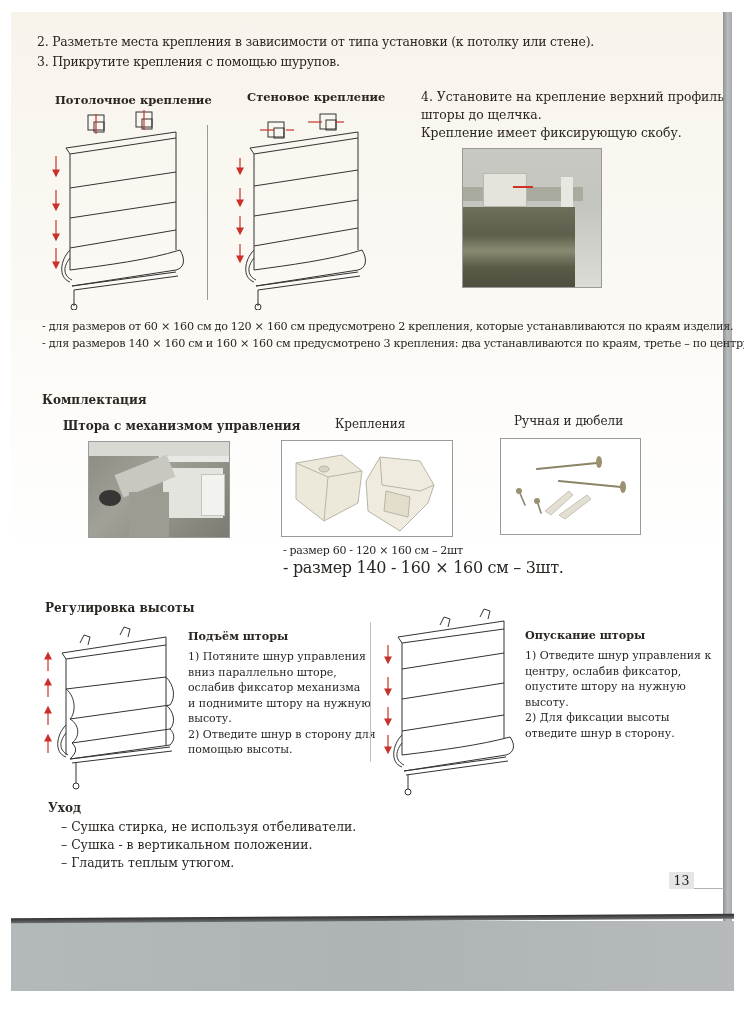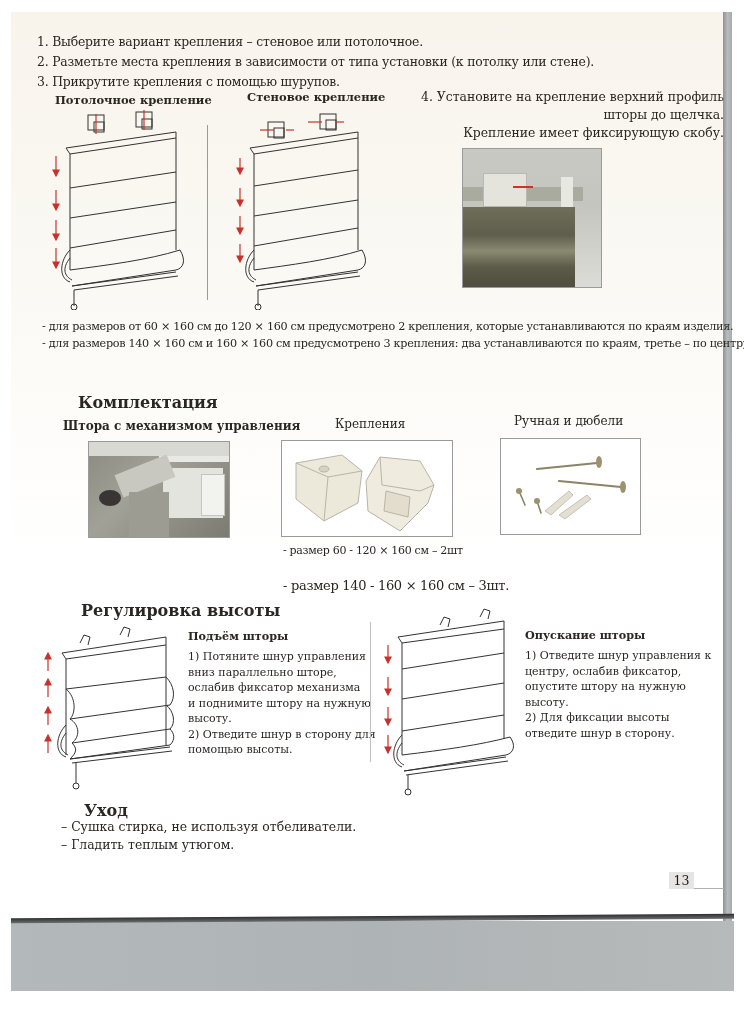--- a/index.html
+++ b/index.html
@@ -5,41 +5,40 @@
     html, body { margin:0; padding:0; }
     body { width:744px; height:1024px; background:#ffffff; position:relative; overflow:hidden; font-family:"DejaVu Serif", serif; color:#2a2622; }
     .scan-bg { position:absolute; left:0; top:0; width:744px; height:1024px; background:#ffffff; }
     .page { position:absolute; left:11px; top:12px; width:712px; height:908px; background:linear-gradient(180deg,#f8f4ec 0%,#fbf9f4 30%,#ffffff 60%,#ffffff 100%); }
     .page-edge-right { position:absolute; left:723px; top:12px; width:9px; height:910px; background:linear-gradient(90deg,#8f9294,#b9bcbd,#a8abad); }
     .page-bottom-shadow { position:absolute; left:11px; top:916px; width:723px; height:5px; background:linear-gradient(180deg,#2e2e2e,#6b6e70); transform:skewY(-0.35deg); }
     .scanner-bed { position:absolute; left:11px; top:921px; width:723px; height:70px; background:linear-gradient(90deg,#b3b8ba,#aeb3b5 50%,#b6babb); }
     .abs { position:absolute; }
     .step { font-size:12.4px; line-height:20px; white-space:nowrap; letter-spacing:-0.2px; }
     .sub-h { font-weight:bold; font-size:11.5px; white-space:nowrap; }
-    .txt { font-size:12.4px; line-height:18px;text-align:right; }
+    .txt { font-size:12.4px; line-height:18px; }
     .note { font-size:11.2px; white-space:nowrap; letter-spacing:-0.3px; }
-    .sec-h { font-weight:bold; font-size:16px; white-space:nowrap;margin-left:36px; }
+    .sec-h { font-weight:bold; font-size:12px; white-space:nowrap; }
     .cap { font-size:12px; white-space:nowrap; }
     .photo { position:absolute; border:1px solid #9a9a9a; overflow:hidden; }
     .vline { position:absolute; width:1px; background:#9a9a9a; }
     .page-num { position:absolute; left:669px; top:872px; width:25px; height:17px; background:#e5e5e5; color:#1f1a12; font-size:12.5px; text-align:center; line-height:17px; }
     .page-num-line { position:absolute; left:694px; top:888px; width:30px; height:1px; background:#b0b0b0; }
     .care-item { font-size:12.4px; line-height:18px; white-space:nowrap; }
   </style>
 </head>
 <body>
 
 <div class="scan-bg"></div>
 <div class="page"></div>
 <div class="page-edge-right"></div>
 <div class="scanner-bed"></div>
 <div class="page-bottom-shadow"></div>
 
 <div class="abs" style="left:37px;top:32px;">
-  <div class="step">1. Выберите вариант крепления – стеновое или потолочное.</div>
   <div class="step">2. Разметьте места крепления в зависимости от типа установки (к потолку или стене).</div>
   <div class="step">3. Прикрутите крепления  с помощью шурупов.</div>
 </div>
 
 <div class="abs sub-h" style="left:55px;top:93px;">Потолочное крепление</div>
 <div class="abs sub-h" style="left:247px;top:90px;">Стеновое крепление</div>
 
 <svg class="abs" style="left:48px;top:110px;" width="150" height="200" viewBox="0 0 150 200">
   <g fill="none" stroke="#333" stroke-width="1">
     <rect x="40" y="5" width="16" height="15"></rect>
@@ -145,21 +144,21 @@
       <ellipse cx="42" cy="28" rx="5" ry="3" fill="#d6d1c0"></ellipse>
       <path d="M98 16 L138 20 L152 44 L146 62 L118 90 L86 70 L84 40 Z" fill="#efebde"></path>
       <path d="M98 16 L100 44 L138 50 L152 44" fill="none"></path>
       <path d="M104 50 L128 56 L126 76 L102 70 Z" fill="#e2ddcc"></path>
     </g>
   </svg>
 </div>
 
 <div class="abs" style="left:283px;top:542px;">
   <div class="note" style="line-height:17px;font-size:11px;">- размер 60 - 120 × 160 см – 2шт</div>
-  <div class="note" style="line-height:17px;font-size:13px;margin-top:18px;">- размер 140 - 160 × 160 см – 3шт.</div>
+  <div class="note" style="line-height:17px;font-size:16px;">- размер 140 - 160 × 160 см – 3шт.</div>
 </div>
 
 <div class="photo" style="left:500px;top:438px;width:139px;height:95px;background:#ffffff;">
   <svg width="139" height="95" viewBox="0 0 139 95">
     <g stroke="#8c8466" stroke-width="2.2" stroke-linecap="round">
       <line x1="36" y1="30" x2="96" y2="24"></line>
       <line x1="58" y1="42" x2="120" y2="48"></line>
     </g>
     <g fill="#9c9170">
       <ellipse cx="98" cy="23" rx="3" ry="6"></ellipse>
@@ -254,17 +253,18 @@
     <div>опустите штору на нужную</div>
     <div>высоту.</div>
     <div>2) Для фиксации высоты</div>
     <div>отведите шнур в сторону.</div>
   </div>
 </div>
 
 <div class="abs sec-h" style="left:48px;top:801px;">Уход</div>
 <div class="abs" style="left:61px;top:818px;">
   <div class="care-item">– Сушка стирка, не используя отбеливатели.</div>
+  <div class="care-item">– Сушка - в вертикальном положении.</div>
   <div class="care-item">– Гладить теплым утюгом.</div>
 </div>
 
 <div class="page-num">13</div>
 <div class="page-num-line"></div>
 
 </body></html>

